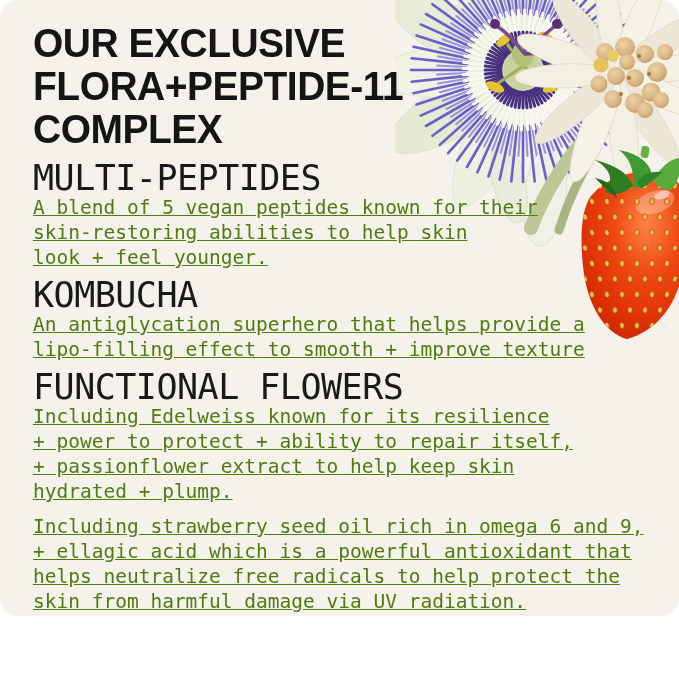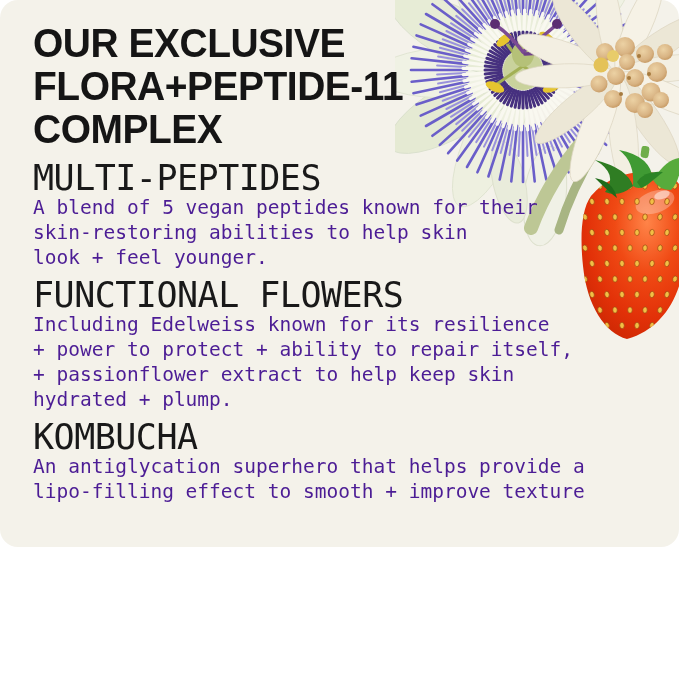--- a/index.html
+++ b/index.html
@@ -1,26 +1,26 @@
 <!DOCTYPE html>
 <html><head>
 <meta charset="utf-8">
 <style>
   html,body{margin:0;padding:0;background:#ffffff;}
-  .stage{position:relative;width:679px;height:547px;background:#ffffff;overflow:hidden;
+  .stage{position:relative;width:679px;height:616px;background:#ffffff;overflow:hidden;
          font-family:"Liberation Sans",sans-serif;}
   .card{position:absolute;inset:0;background:#f4f2ea;border-radius:18px;overflow:hidden;}
   .content{position:absolute;left:33px;top:22px;right:14px;color:#1b1b1b;}
   .title{font-family:"Liberation Sans",sans-serif;font-weight:700;font-size:41px;line-height:43px;
          letter-spacing:-0.5px;margin:0 0 12px 0;color:#151515;}
   .tline{display:block;transform:scaleX(0.95);transform-origin:0 50%;white-space:nowrap;}
   .sec h2{font-family:"DejaVu Sans Mono",monospace;font-weight:400;font-size:35px;line-height:30px;
           letter-spacing:-0.5px;margin:0 0 2px 0;color:#191919;white-space:nowrap;}
   .sec p{font-family:"DejaVu Sans Mono",monospace;font-size:19.5px;line-height:25px;margin:0 0 10px 0;
-         white-space:pre-line;color:#4c1d95;}
+         white-space:pre-line;color:#4d7c0f;text-decoration:underline;}
   .art{position:absolute;top:0;right:0;width:300px;height:380px;pointer-events:none;}
   .art svg{position:absolute;display:block;}
   .svg-passion{left:16px;top:-14px;width:264px;height:290px;}
   .svg-edelweiss{right:0;top:-10px;width:170px;height:245px;}
   .svg-straw{right:-2px;top:146px;width:106px;height:200px;}
 </style>
 </head>
 <body>
 
 <div class="stage">
@@ -499,31 +499,35 @@
       </h1>
 
       <div class="sec">
         <h2>MULTI-PEPTIDES</h2>
         <p>A blend of 5 vegan peptides known for their
 skin-restoring abilities to help skin
 look + feel younger.</p>
       </div>
 
       <div class="sec">
+        <h2>KOMBUCHA</h2>
+        <p>An antiglycation superhero that helps provide a
+lipo-filling effect to smooth + improve texture</p>
+      </div>
+
+      <div class="sec">
         <h2>FUNCTIONAL FLOWERS</h2>
         <p>Including Edelweiss known for its resilience
 + power to protect + ability to repair itself,
 + passionflower extract to help keep skin
 hydrated + plump.</p>
       </div>
 
       <div class="sec">
-        <h2>KOMBUCHA</h2>
-        <p>An antiglycation superhero that helps provide a
-lipo-filling effect to smooth + improve texture</p>
-      </div>
-
-      <div class="sec">
+        <p>Including strawberry seed oil rich in omega 6 and 9,
++ ellagic acid which is a powerful antioxidant that
+helps neutralize free radicals to help protect the
+skin from harmful damage via UV radiation.</p>
       </div>
     </div>
 
   </div>
 </div>
 
 </body></html>

